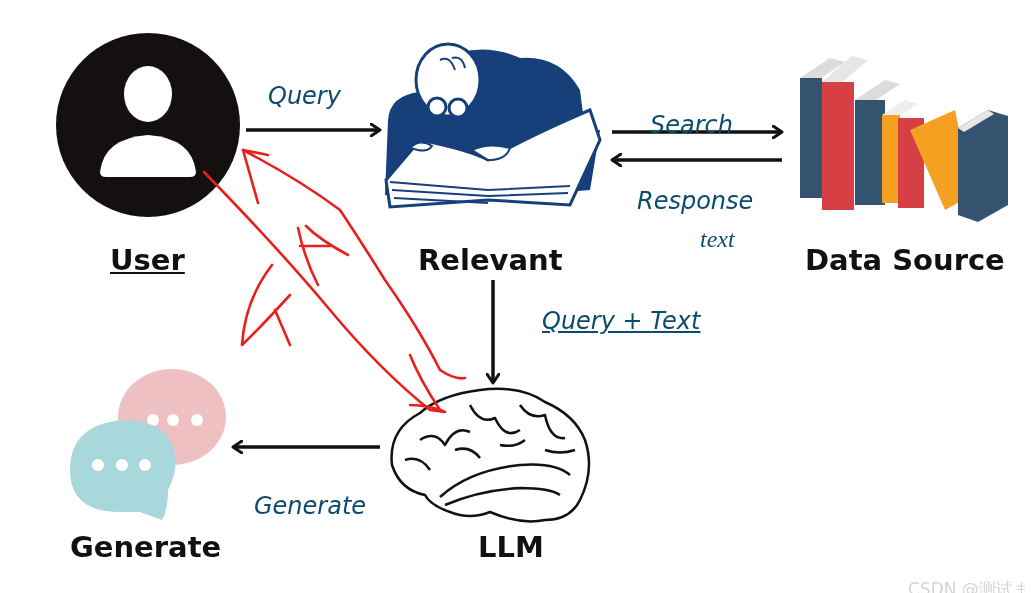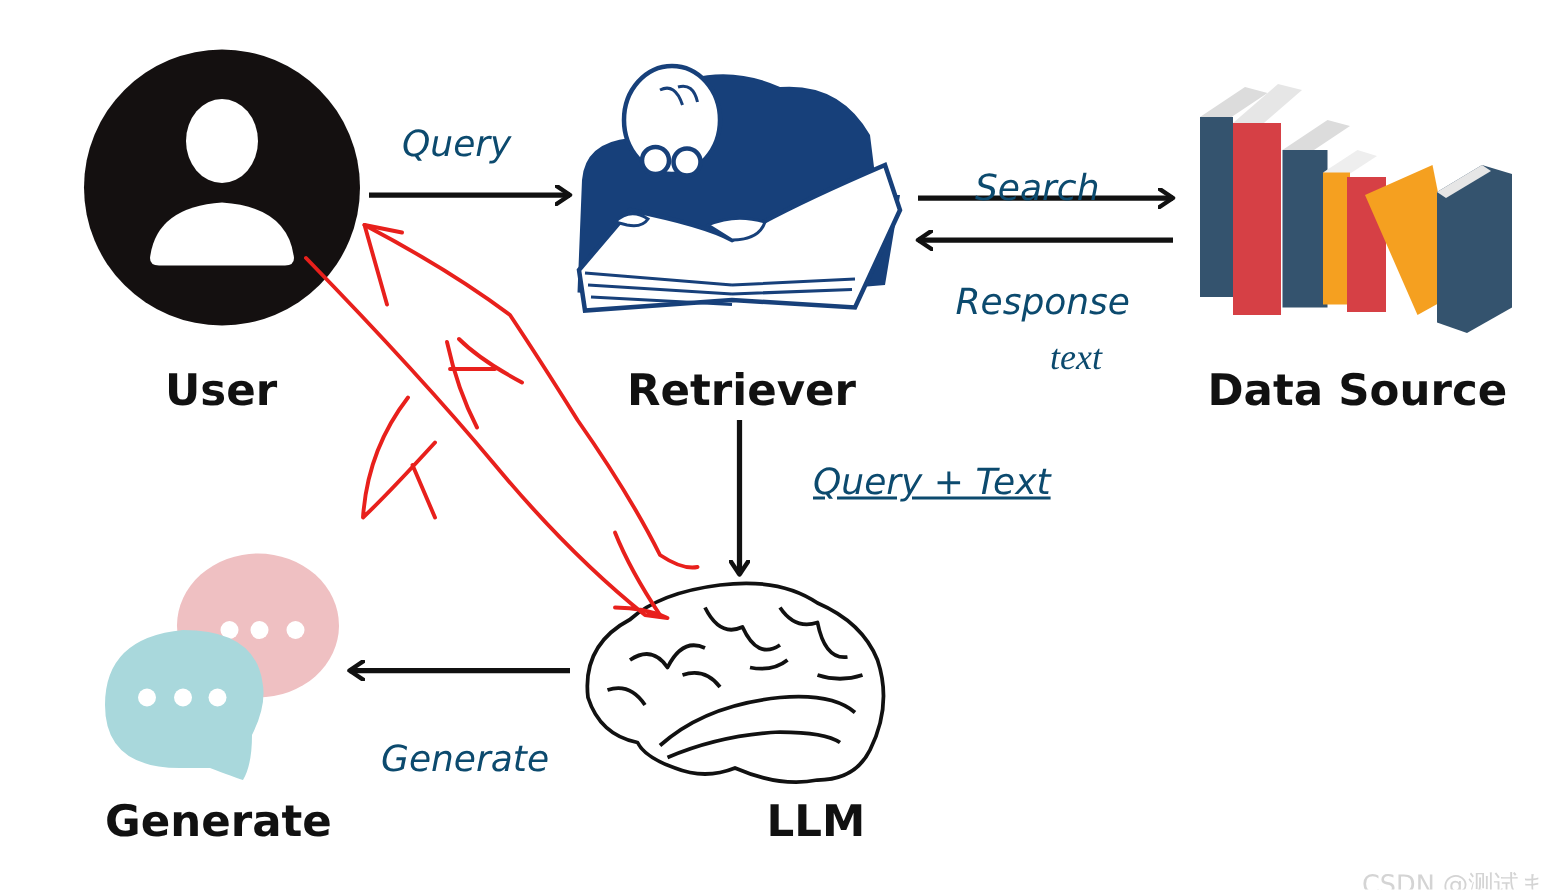--- a/index.html
+++ b/index.html
@@ -83,24 +83,24 @@
   <g fill="none" stroke="#e8201c" stroke-width="2.6" stroke-linecap="round" stroke-linejoin="round">
     <path d="M204,172 Q280,250 330,310 Q380,370 430,410 L445,412 Q430,405 410,405"></path>
     <path d="M243,150 Q300,180 340,210 Q360,240 385,280 Q420,330 440,370 Q455,380 465,378"></path>
     <path d="M243,150 L268,155 M243,150 L258,203"></path>
     <path d="M410,355 Q420,380 440,410"></path>
     <path d="M298,228 Q305,260 318,285 M306,226 Q320,240 348,255 M300,246 L330,246"></path>
     <path d="M272,265 Q245,300 242,345 Q258,330 290,295 M275,310 L290,345"></path>
   </g>
 </svg>
 
-<div class="node-label" style="left:110px;top:243px;">User</div>
-<div class="node-label" style="left:418px;top:243px;">Retriever</div>
+<div class="node-label" style="left:110px;top:243px;text-decoration:underline;">User</div>
+<div class="node-label" style="left:418px;top:243px;">Relevant</div>
 <div class="node-label" style="left:805px;top:243px;">Data Source</div>
-<div class="node-label" style="left:478px;top:530px;margin-left:33px;">LLM</div>
+<div class="node-label" style="left:478px;top:530px;">LLM</div>
 <div class="node-label" style="left:70px;top:530px;">Generate</div>
 
 <div class="edge-label" style="left:268px;top:82px;">Query</div>
 <div class="edge-label" style="left:650px;top:68px;margin-top:43px;">Search</div>
 <div class="edge-label" style="left:637px;top:187px;">Response</div>
 <div class="edge-label" style="left:700px;top:226px;font-family:Liberation Serif, serif;">text</div>
 <div class="edge-label" style="left:542px;top:307px;text-decoration:underline;">Query + Text</div>
 <div class="edge-label" style="left:233px;top:492px;margin-left:21px;">Generate</div>
 
 <div class="watermark" style="left:908px;top:578px;">CSDN @测试まま</div>

